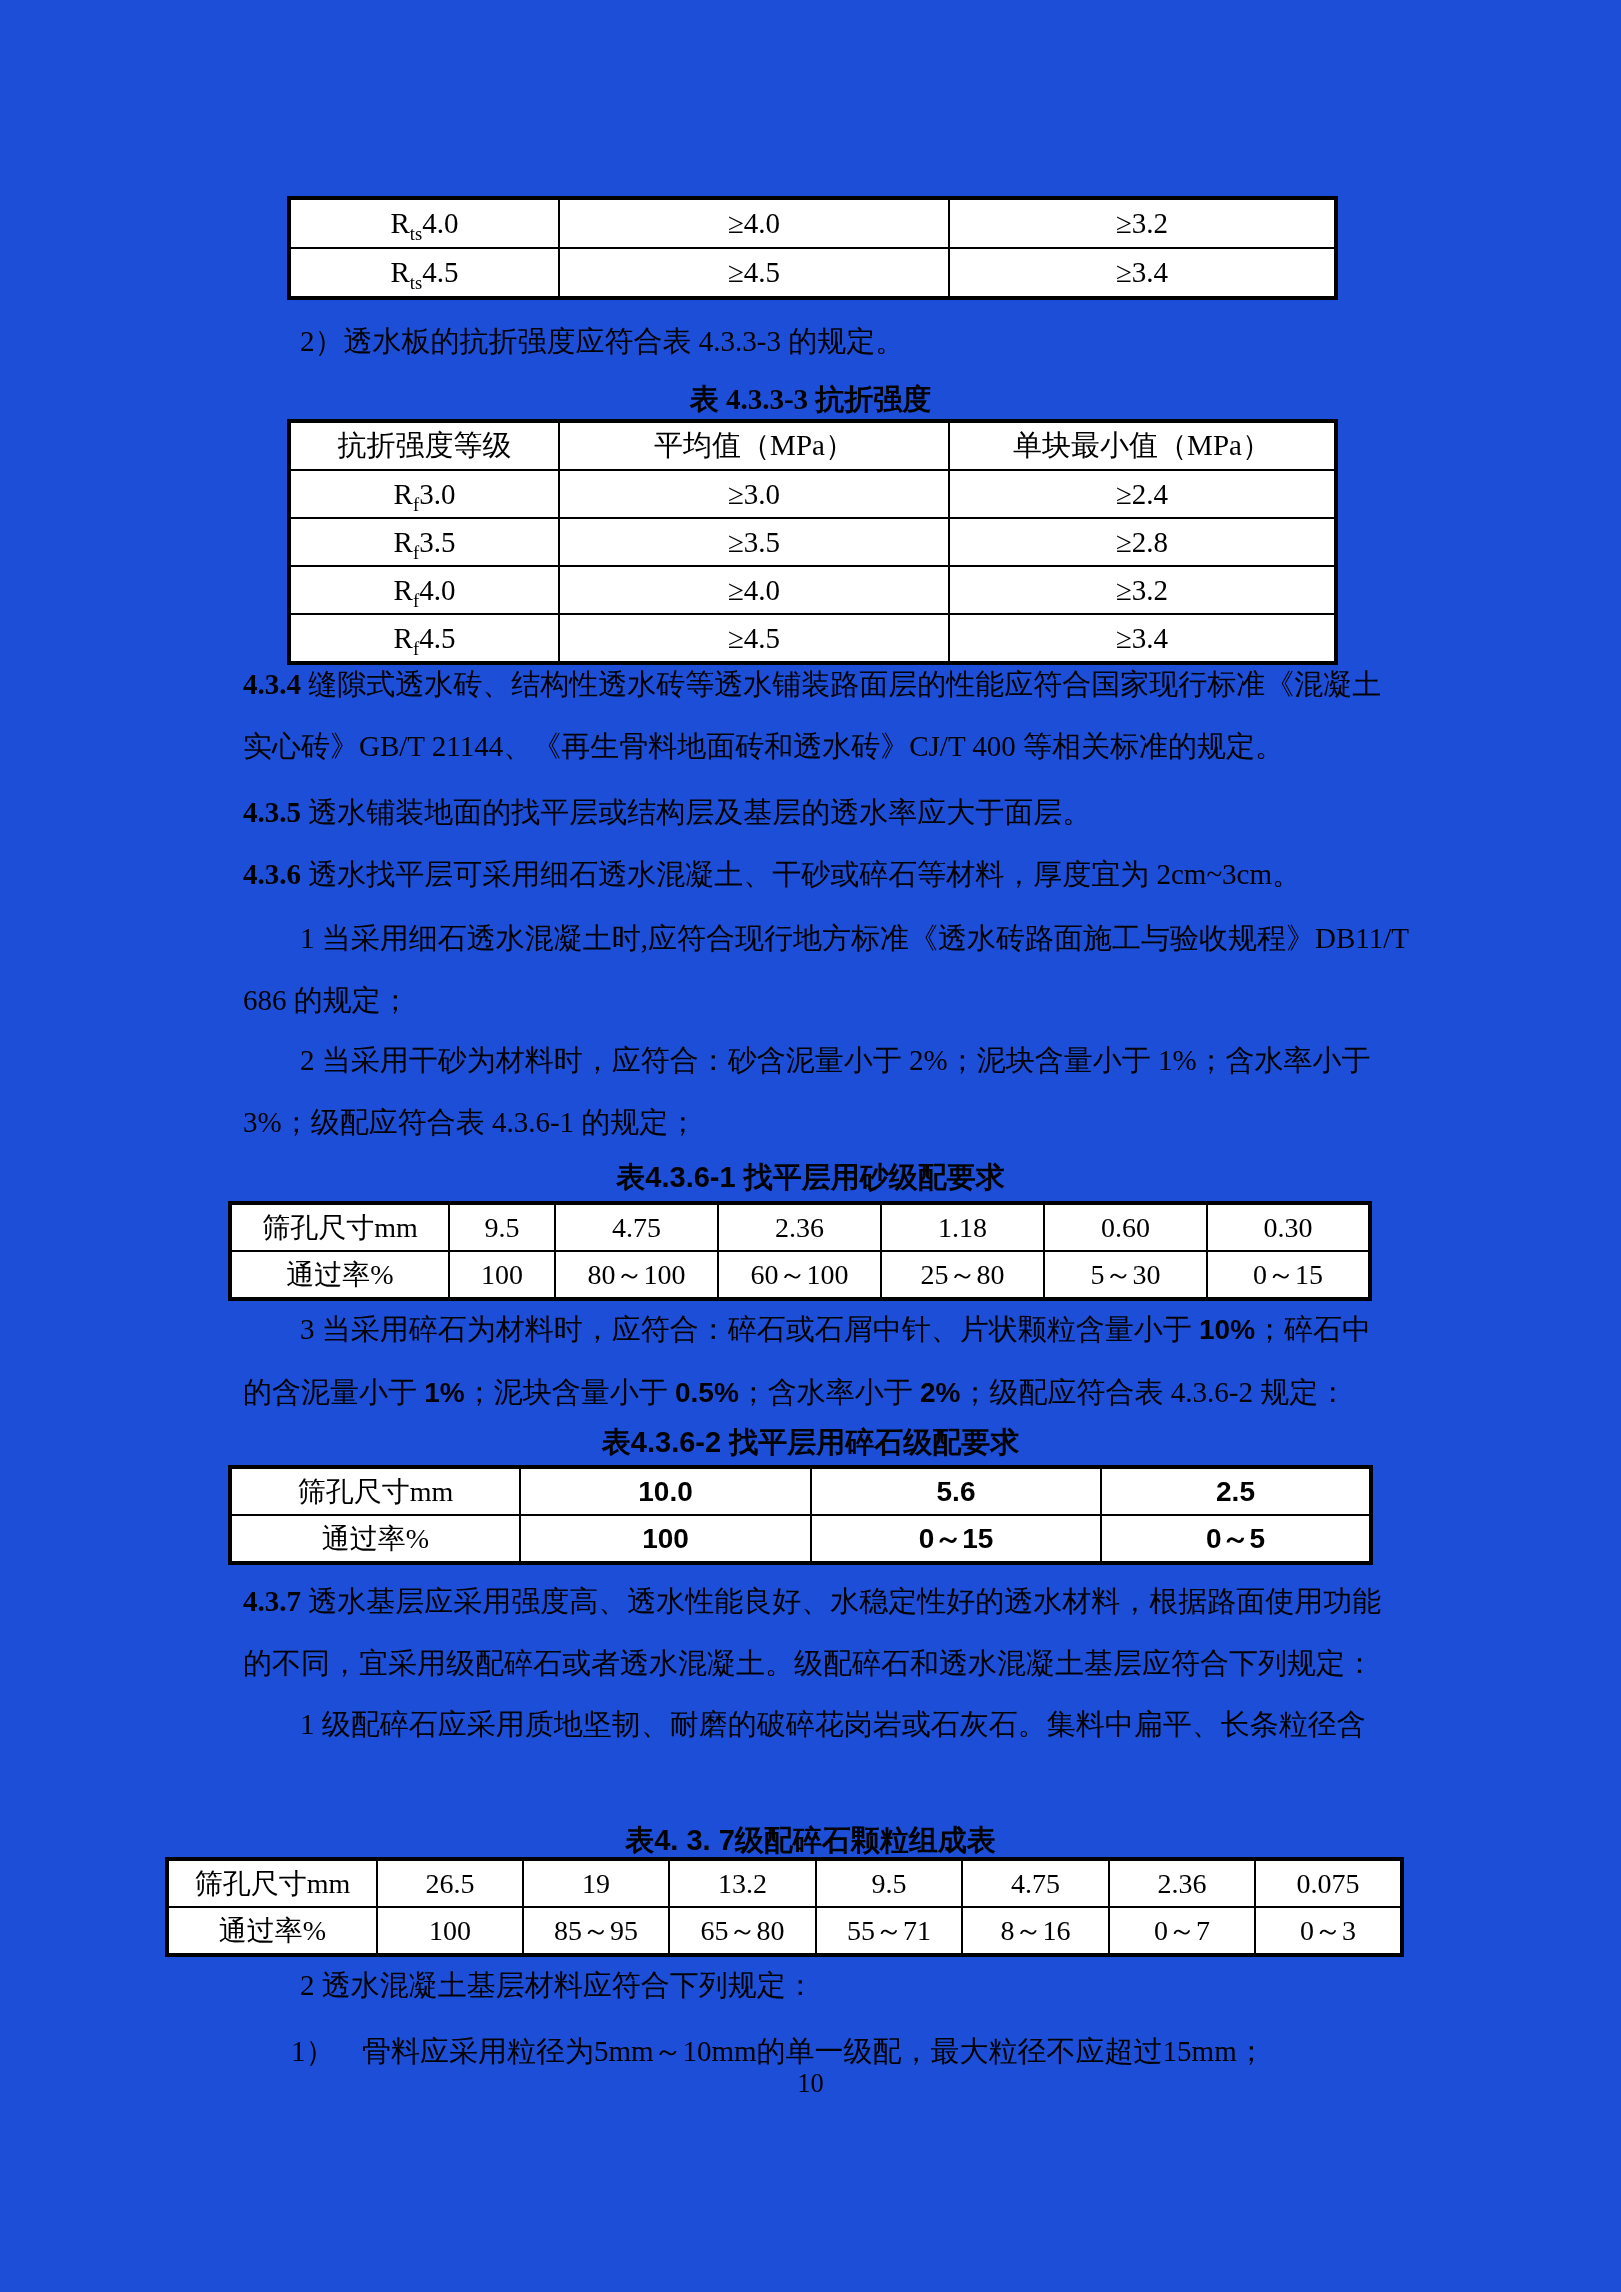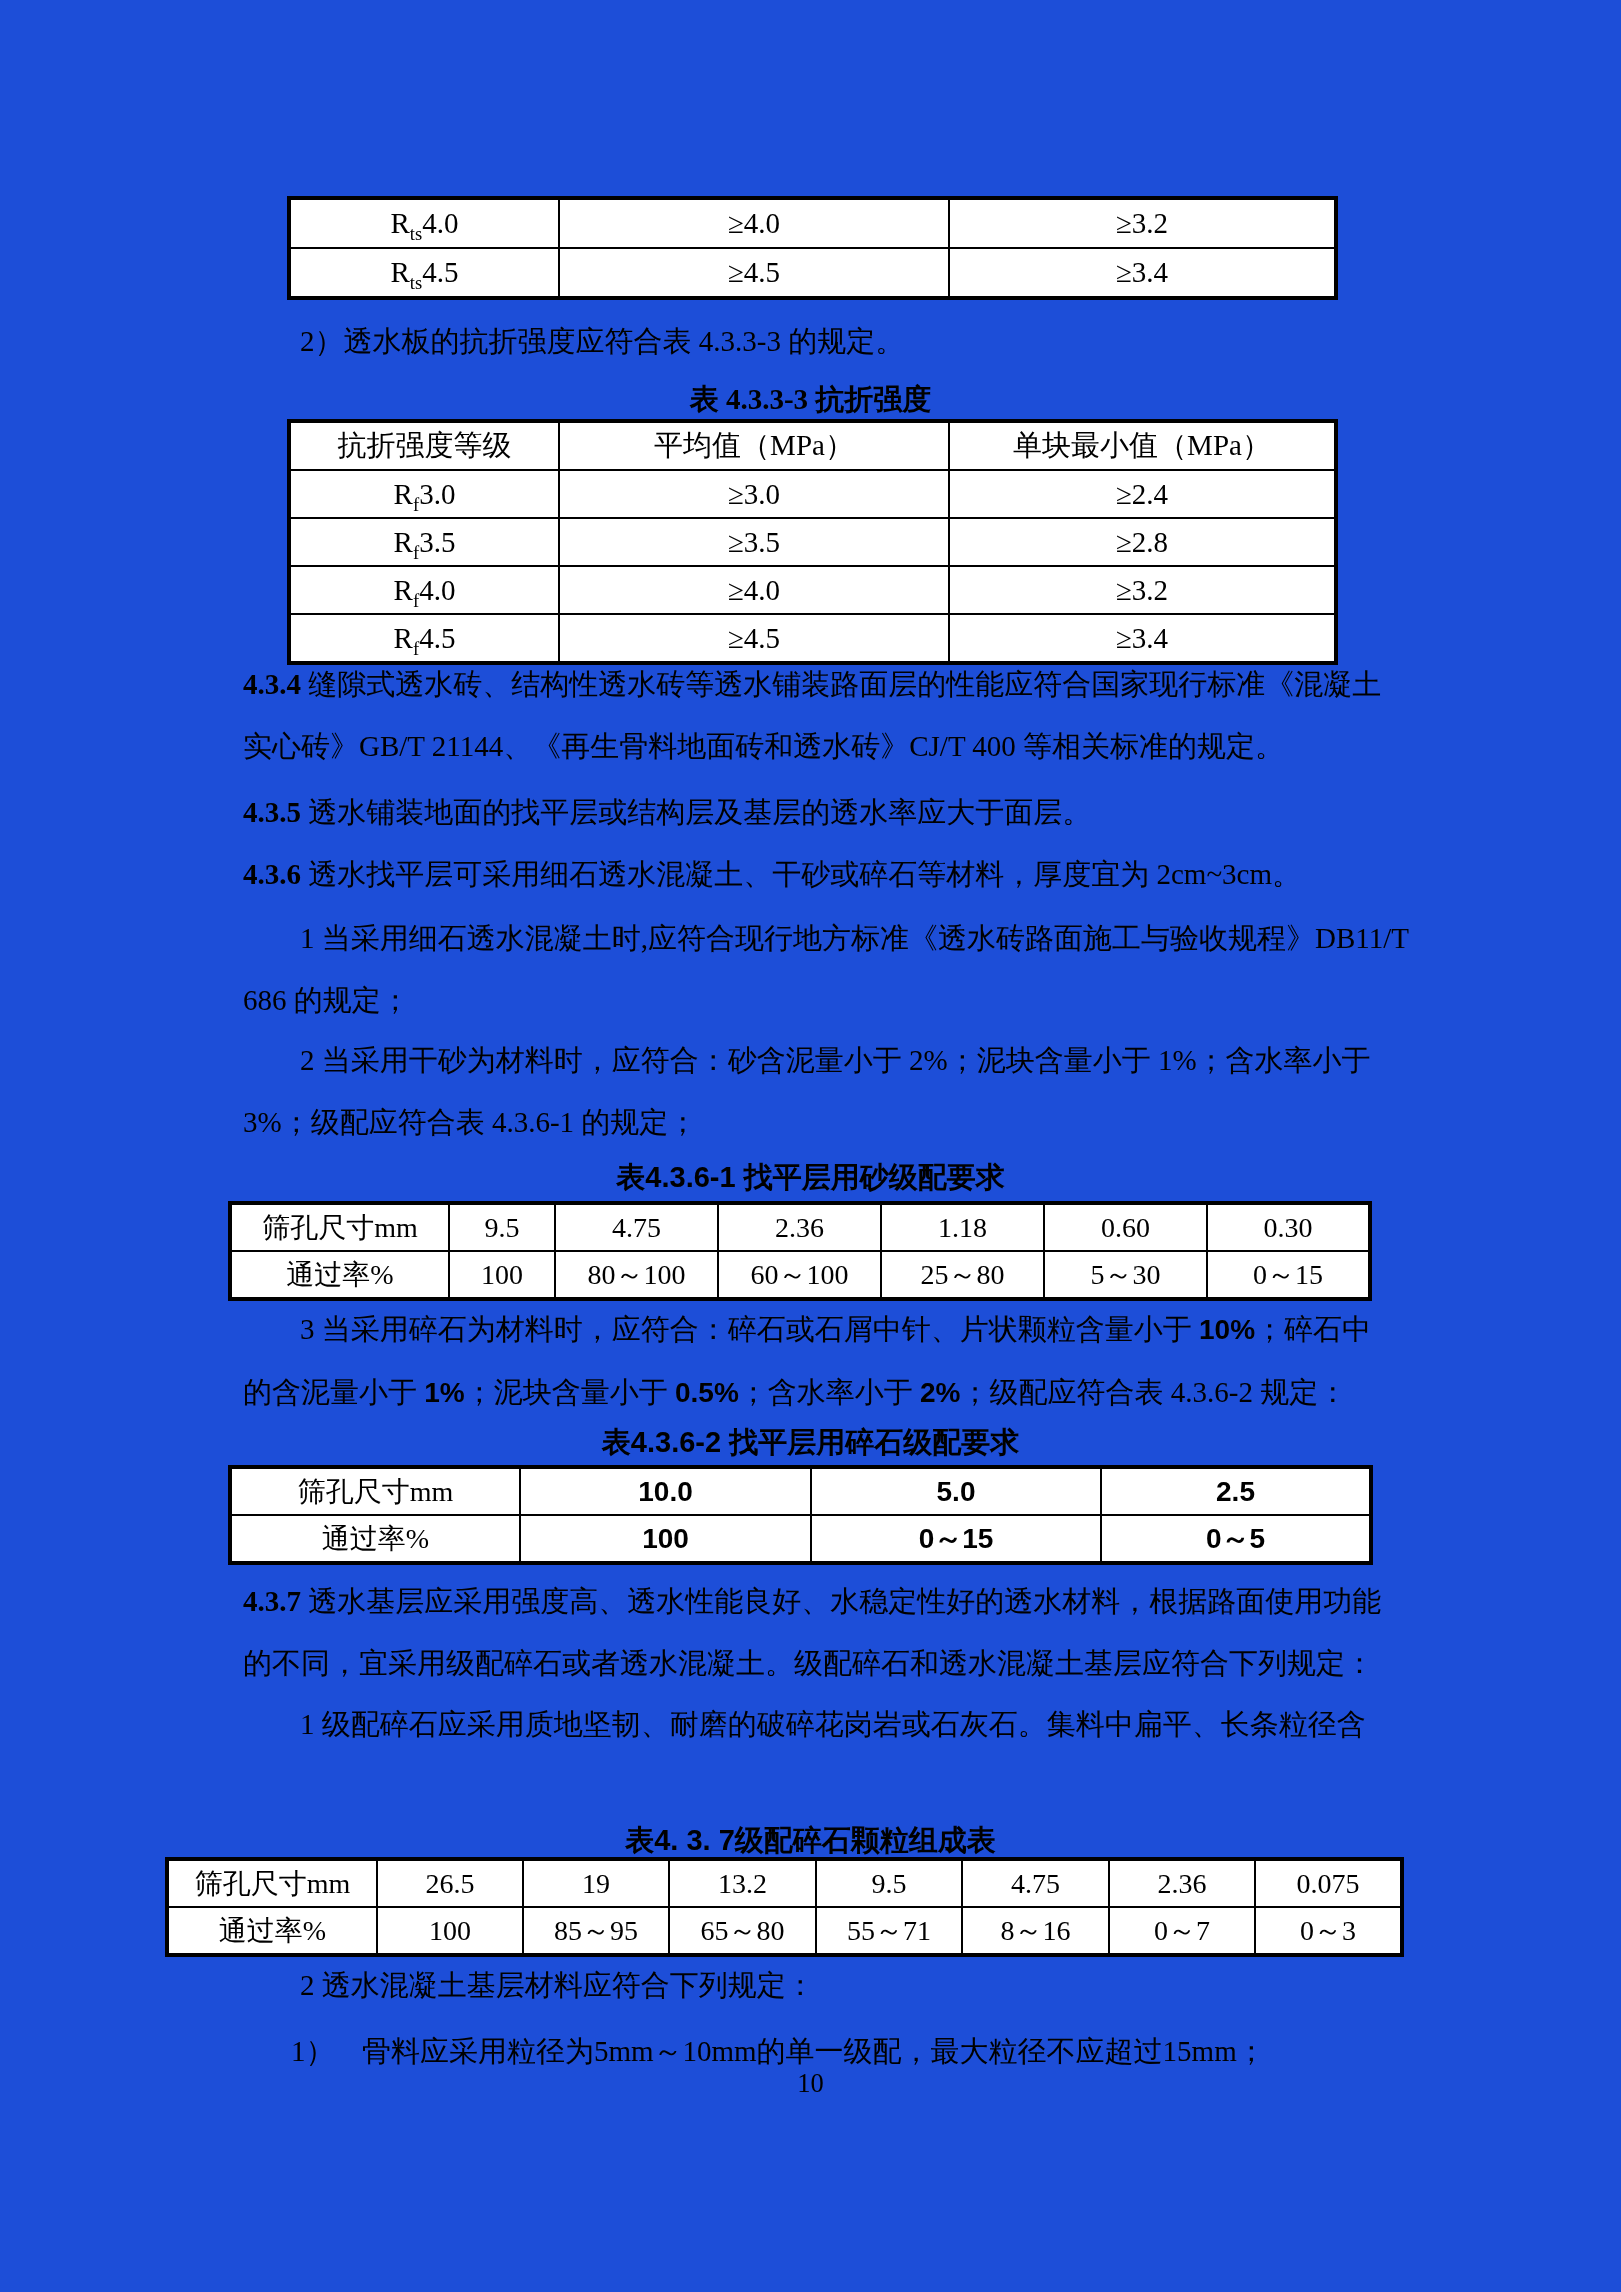--- a/index.html
+++ b/index.html
@@ -159,21 +159,21 @@
     <colgroup>
         <col style="width:290px">
         <col style="width:291px">
         <col style="width:290px">
         <col style="width:270px">
       </colgroup>
     <tbody>
         <tr>
       <td>筛孔尺寸mm</td>
       <td class="bs">10.0</td>
-      <td class="bs">5.0</td>
+      <td class="bs">5.6</td>
       <td class="bs">2.5</td>
     </tr>
     <tr>
       <td>通过率%</td>
       <td class="bs">100</td>
       <td class="bs">0～15</td>
       <td class="bs">0～5</td>
     </tr>
   </tbody>
     </table>

